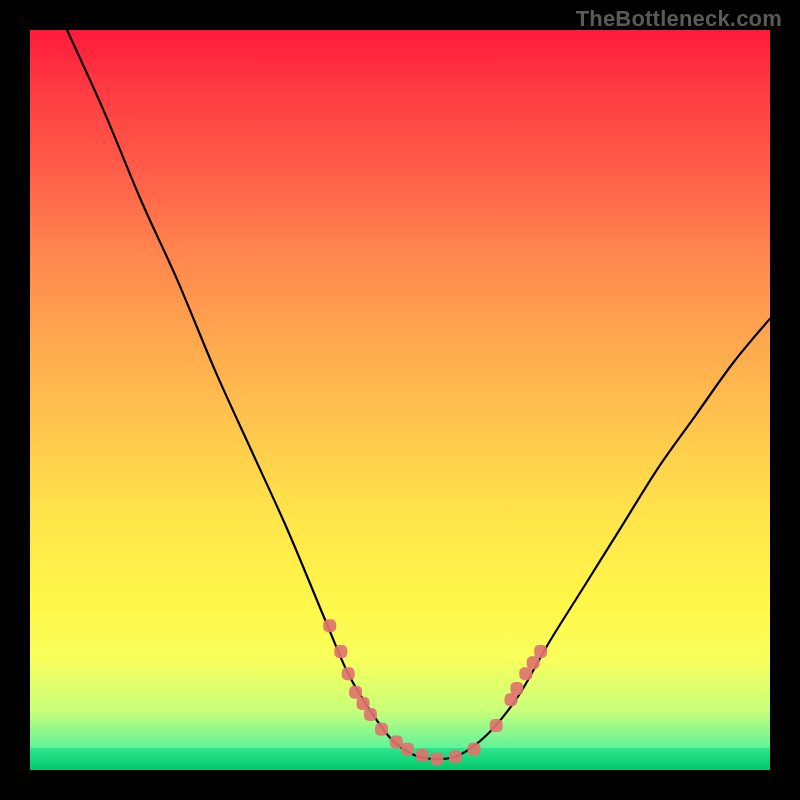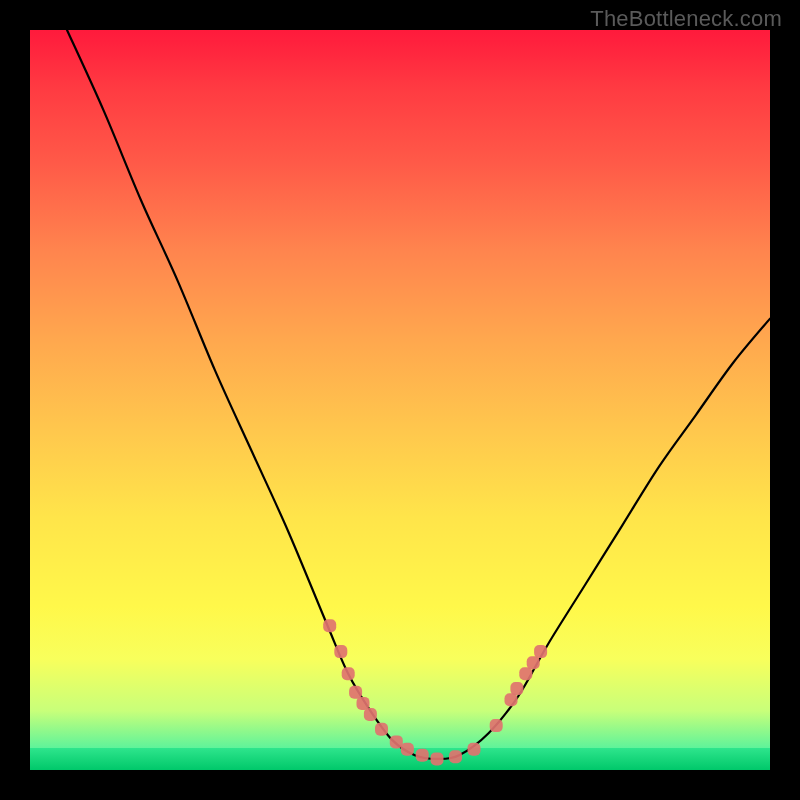--- a/index.html
+++ b/index.html
@@ -9,21 +9,21 @@
     background: #000;
     position: relative;
     overflow: hidden;
     font-family: Arial, sans-serif;
   }
   .watermark {
     position: absolute;
     top: 6px;
     right: 18px;
     font-size: 22px;
-    font-weight: normal;
+    font-weight: bold;
     color: #5a5a5a;
     letter-spacing: 0.2px;
     z-index: 10;
   }
   .plot-frame {
     position: absolute;
     left: 30px;
     top: 30px;
     width: 740px;
     height: 740px;

